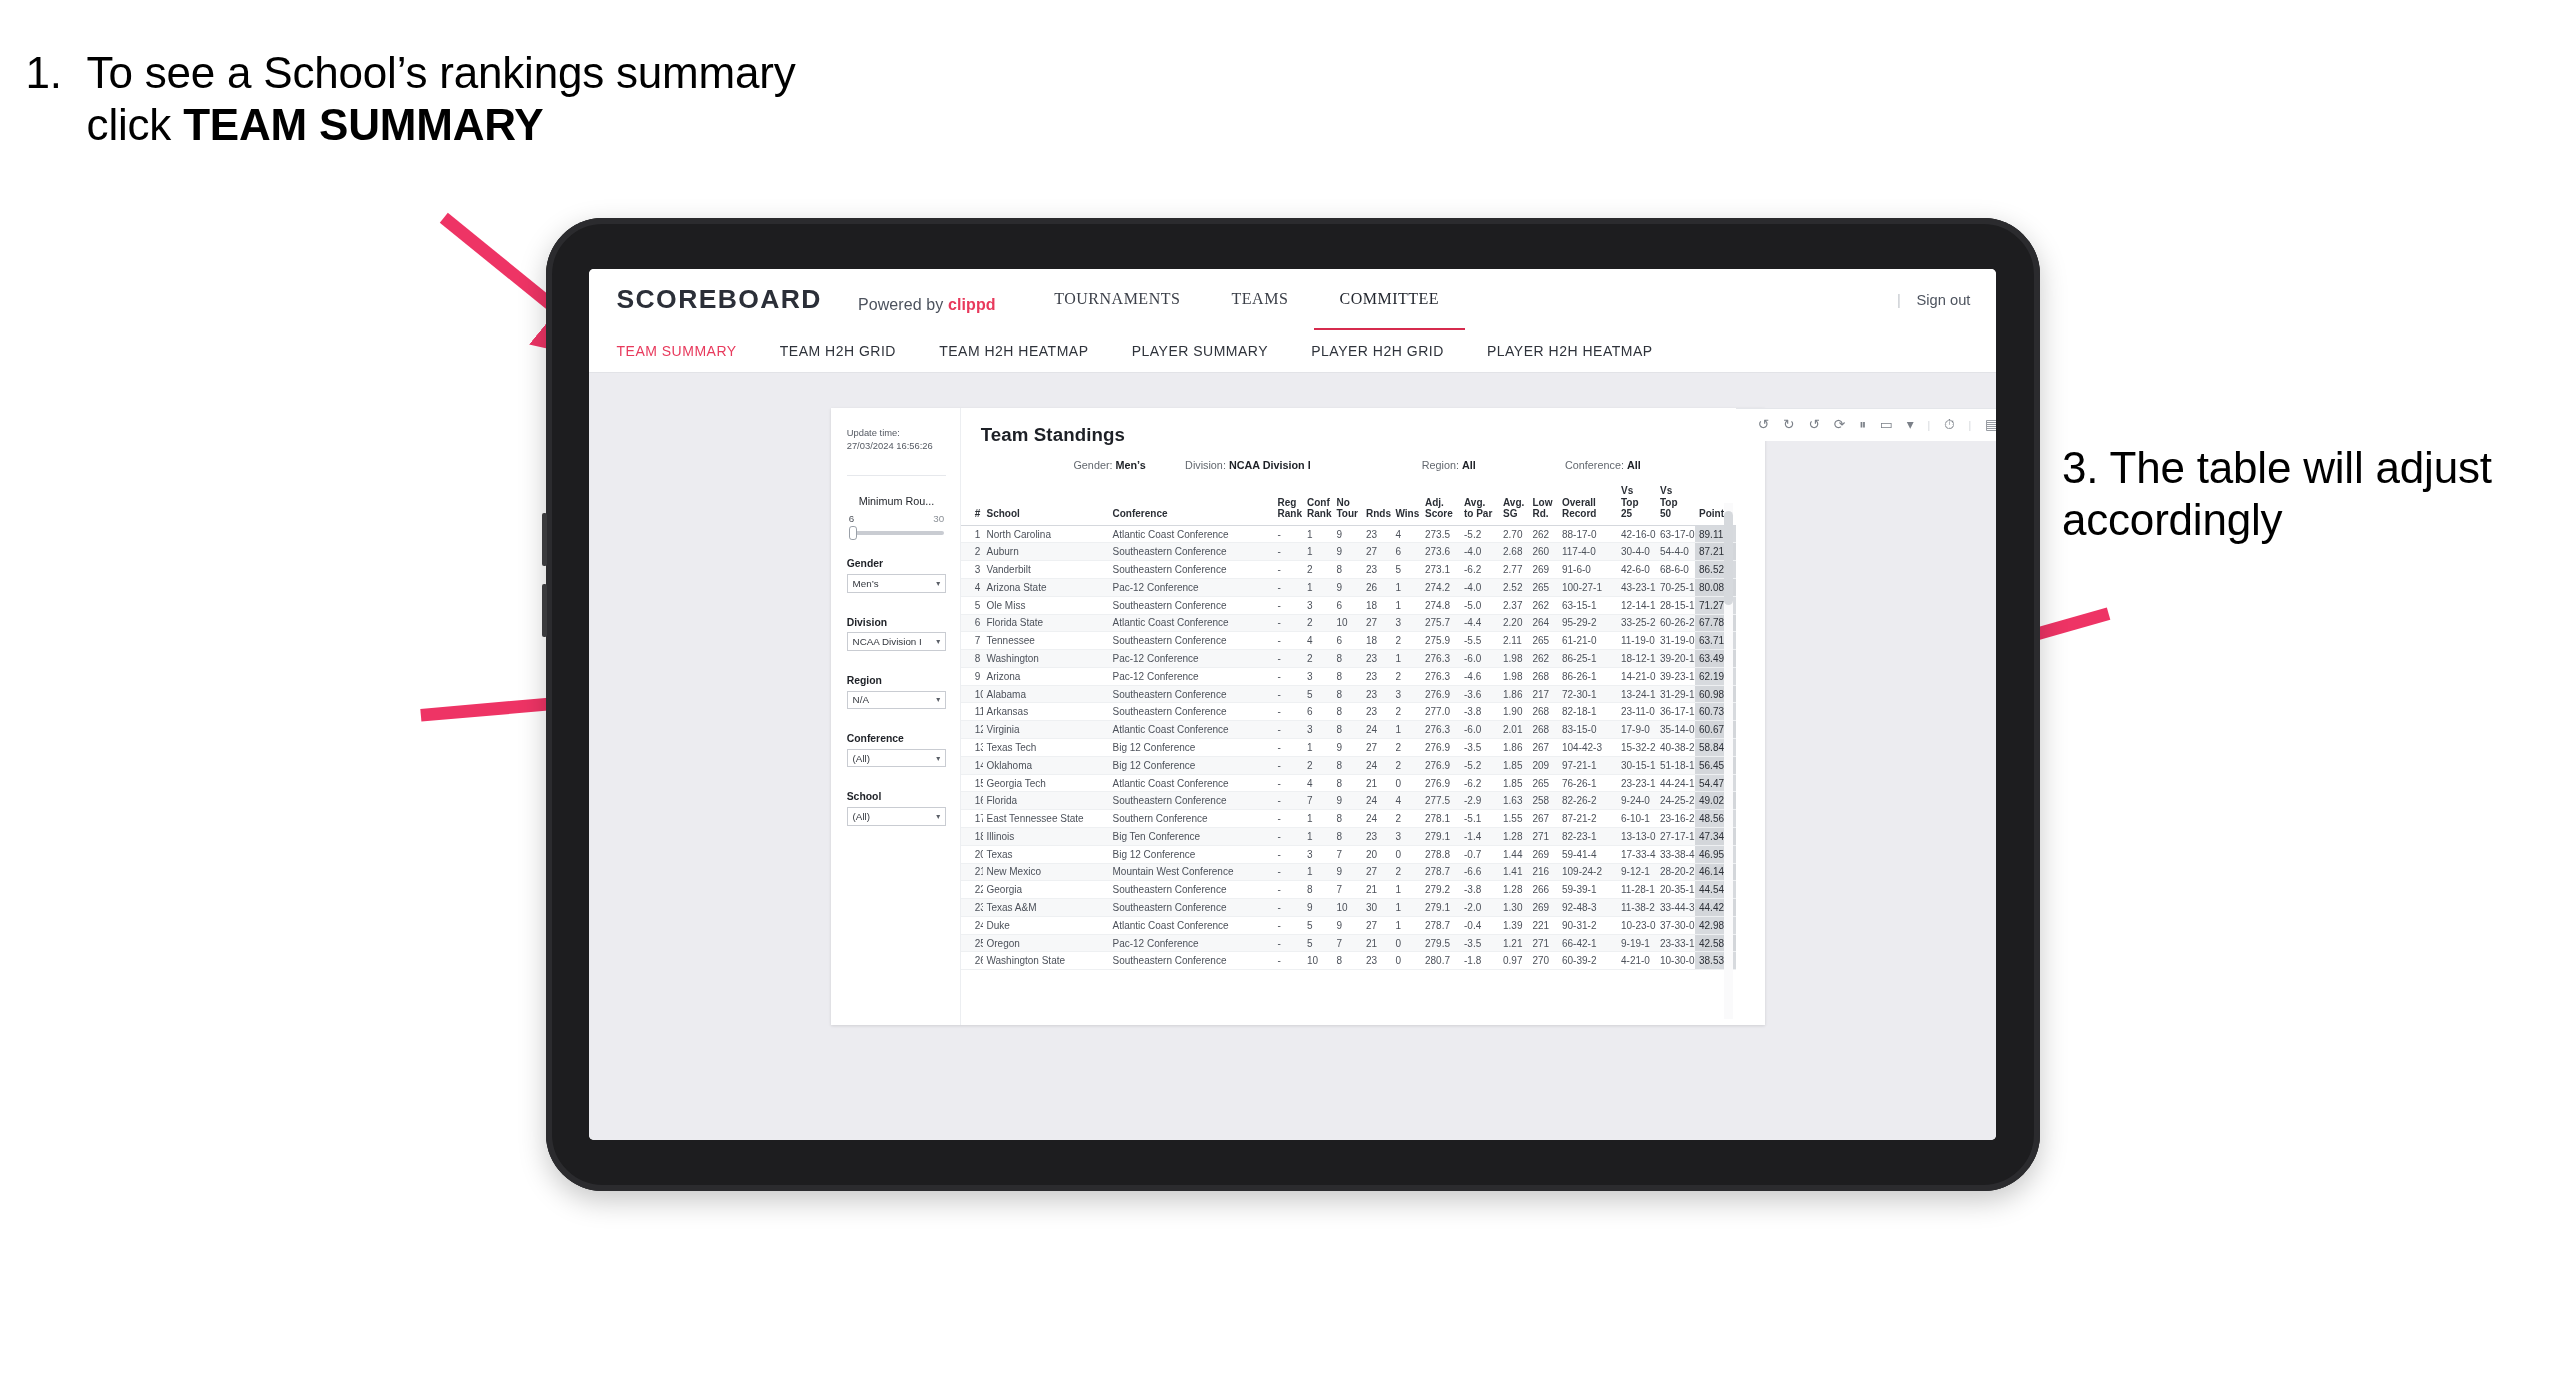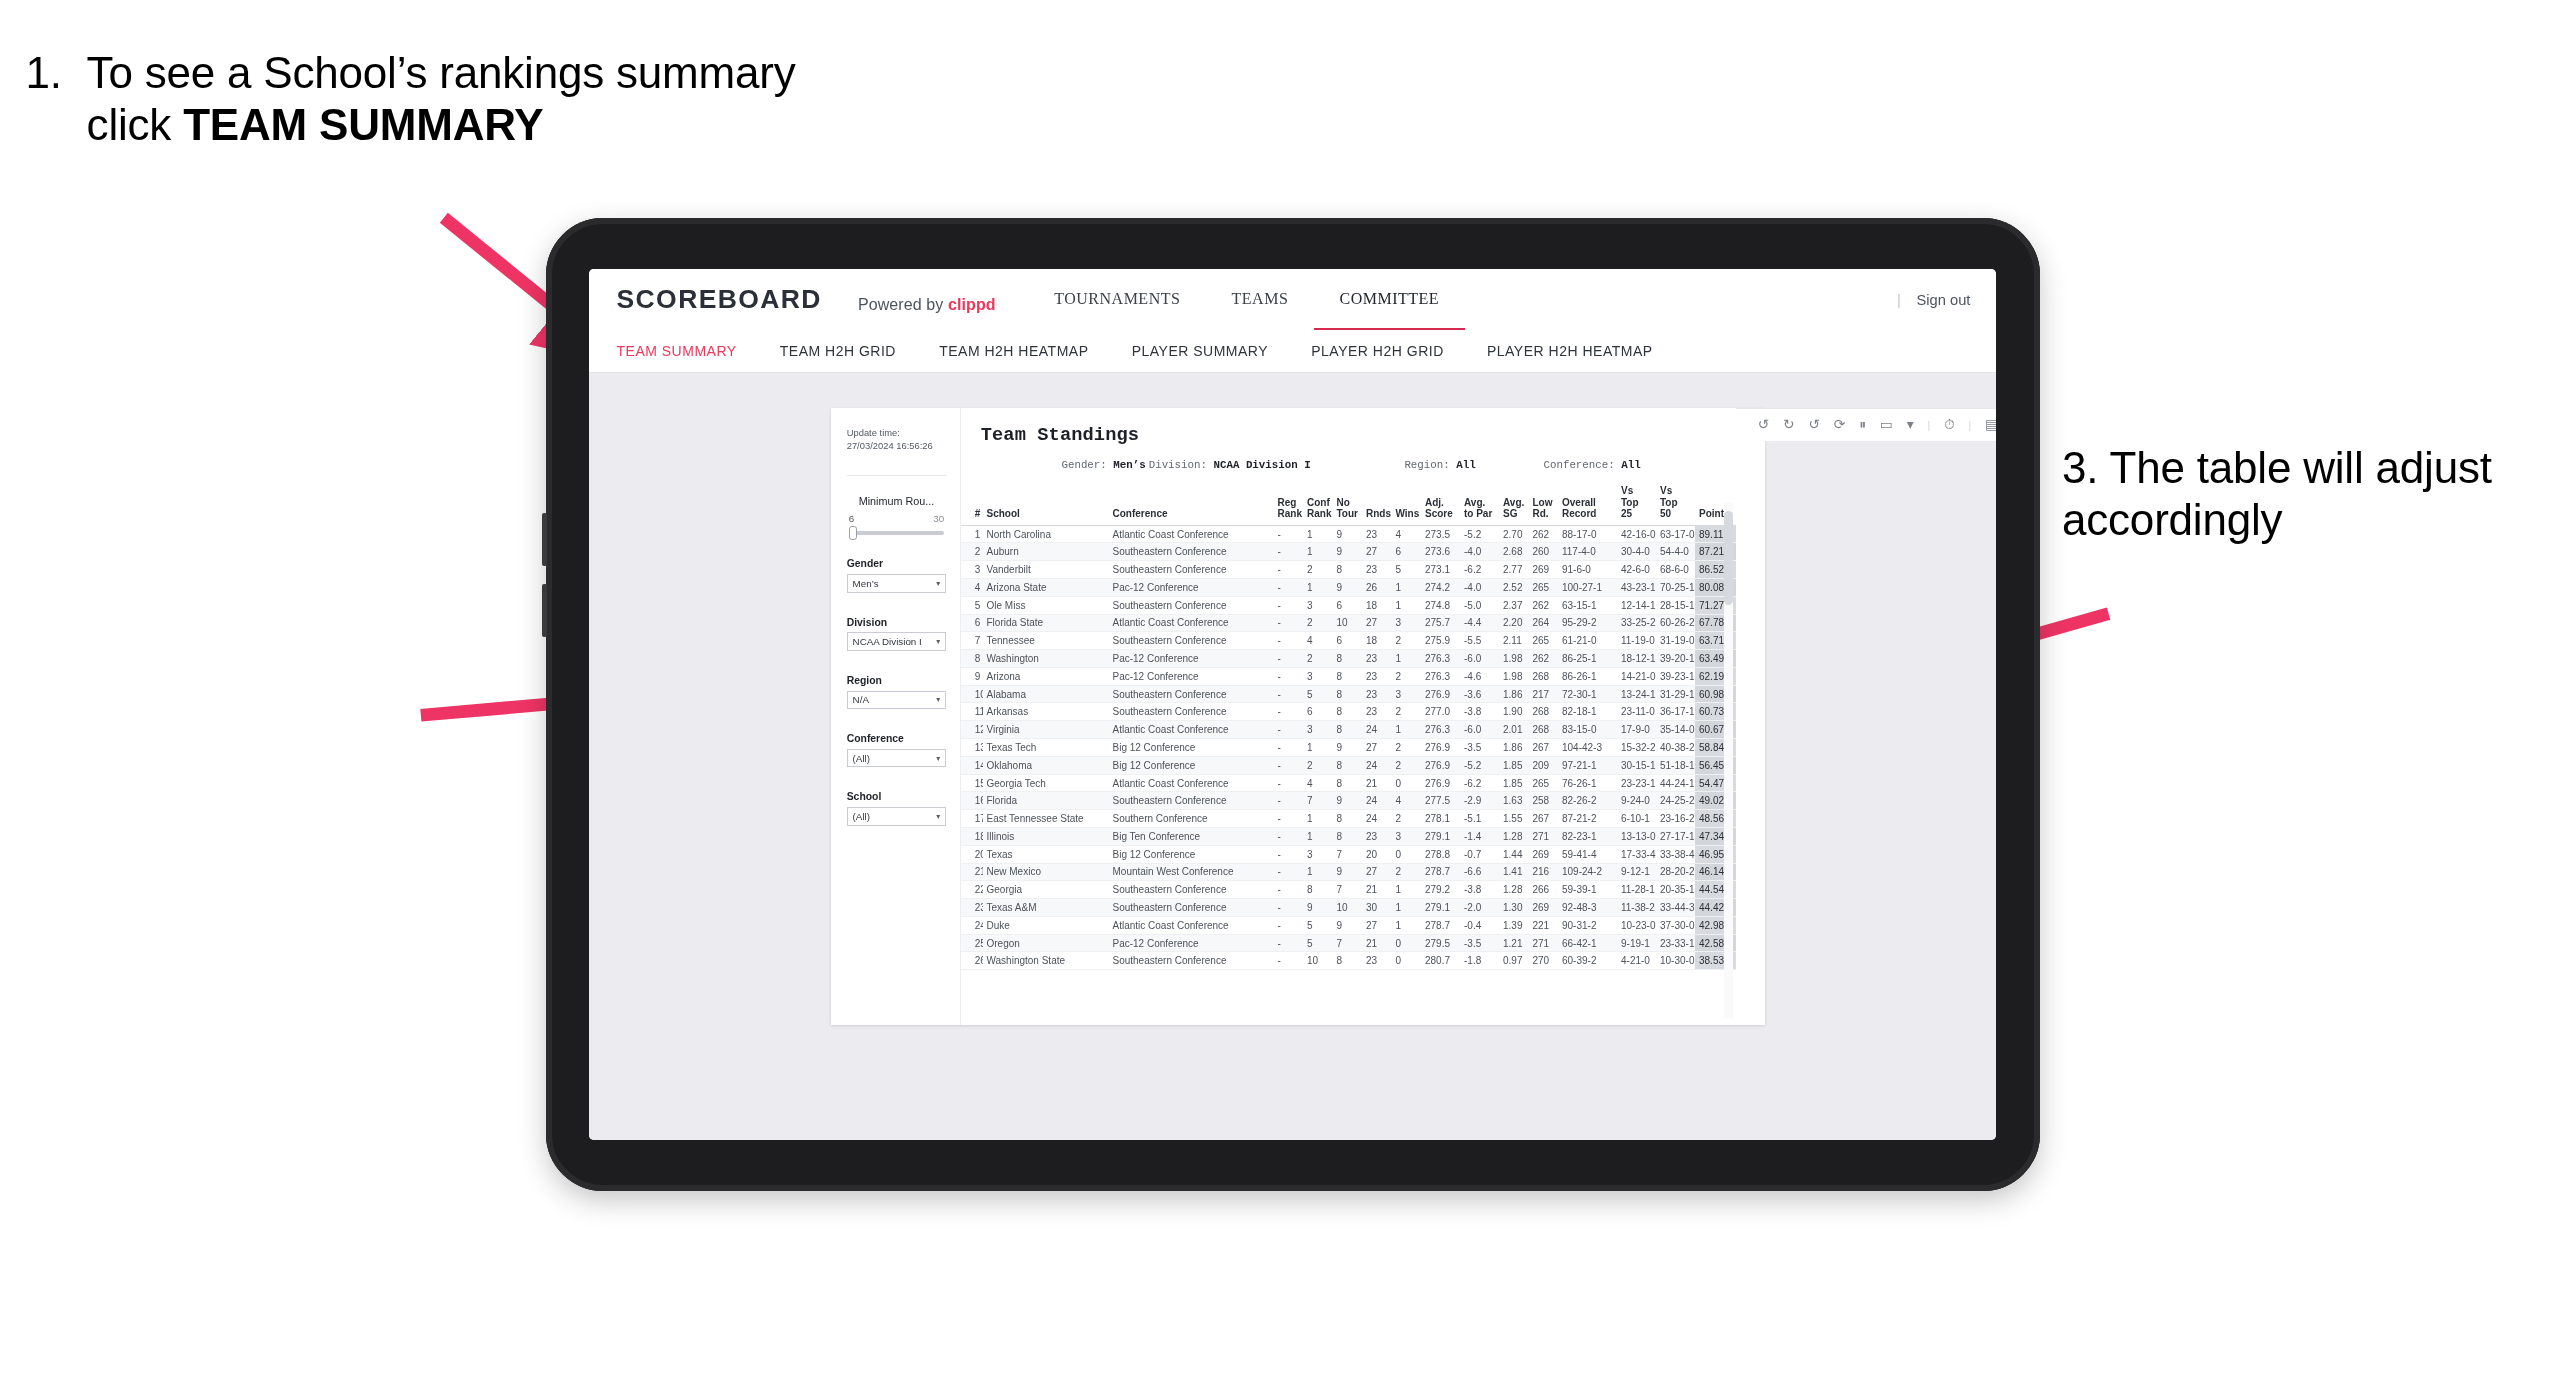--- a/index.html
+++ b/index.html
@@ -116,21 +116,21 @@
   .filter-label { font-size: 10.4px; color: #1e2127; font-weight: 700; margin-bottom: 4.9px; }
   .select {
     height: 18.7px; border: 1px solid #c9ccd2; background: #fff;
     font-size: 9.8px; color: #33373e; display: flex; align-items: center;
     padding: 0 4.9px; position: relative; cursor: pointer;
   }
   .select .caret { margin-left: auto; font-size: 7.9px; color: #5a5f67; }
 
   
   .panel { flex: 1; min-width: 0; display: flex; flex-direction: column; padding: 15.7px 0 0 0; }
-  .panel-head { padding: 0 17.7px 0 19.7px; font-family: Liberation Mono, monospace; }
+  .panel-head { padding: 0 17.7px 0 19.7px; }
   .panel-title { font-size: 18.7px; color: #1d2026; font-weight: 700; letter-spacing: 0.1px; }
   .panel-meta { display: flex; margin-top: 13.8px; font-size: 10.8px; color: #63686f; text-align: right; }
   .panel-meta .m { width: 165px; }
   .panel-meta .m b { color: #1d2026; font-weight: 700; }
 
   
   .tablewrap { flex: 1; min-height: 0; margin-top: 13.8px; position: relative; overflow: hidden; }
   table.standings { width: 100%; border-collapse: collapse; font-size: 10px; color: #4c515a; table-layout: fixed; }
   table.standings th {
     font-size: 10px; color: #2a2e35; font-weight: 700; text-align: left;

